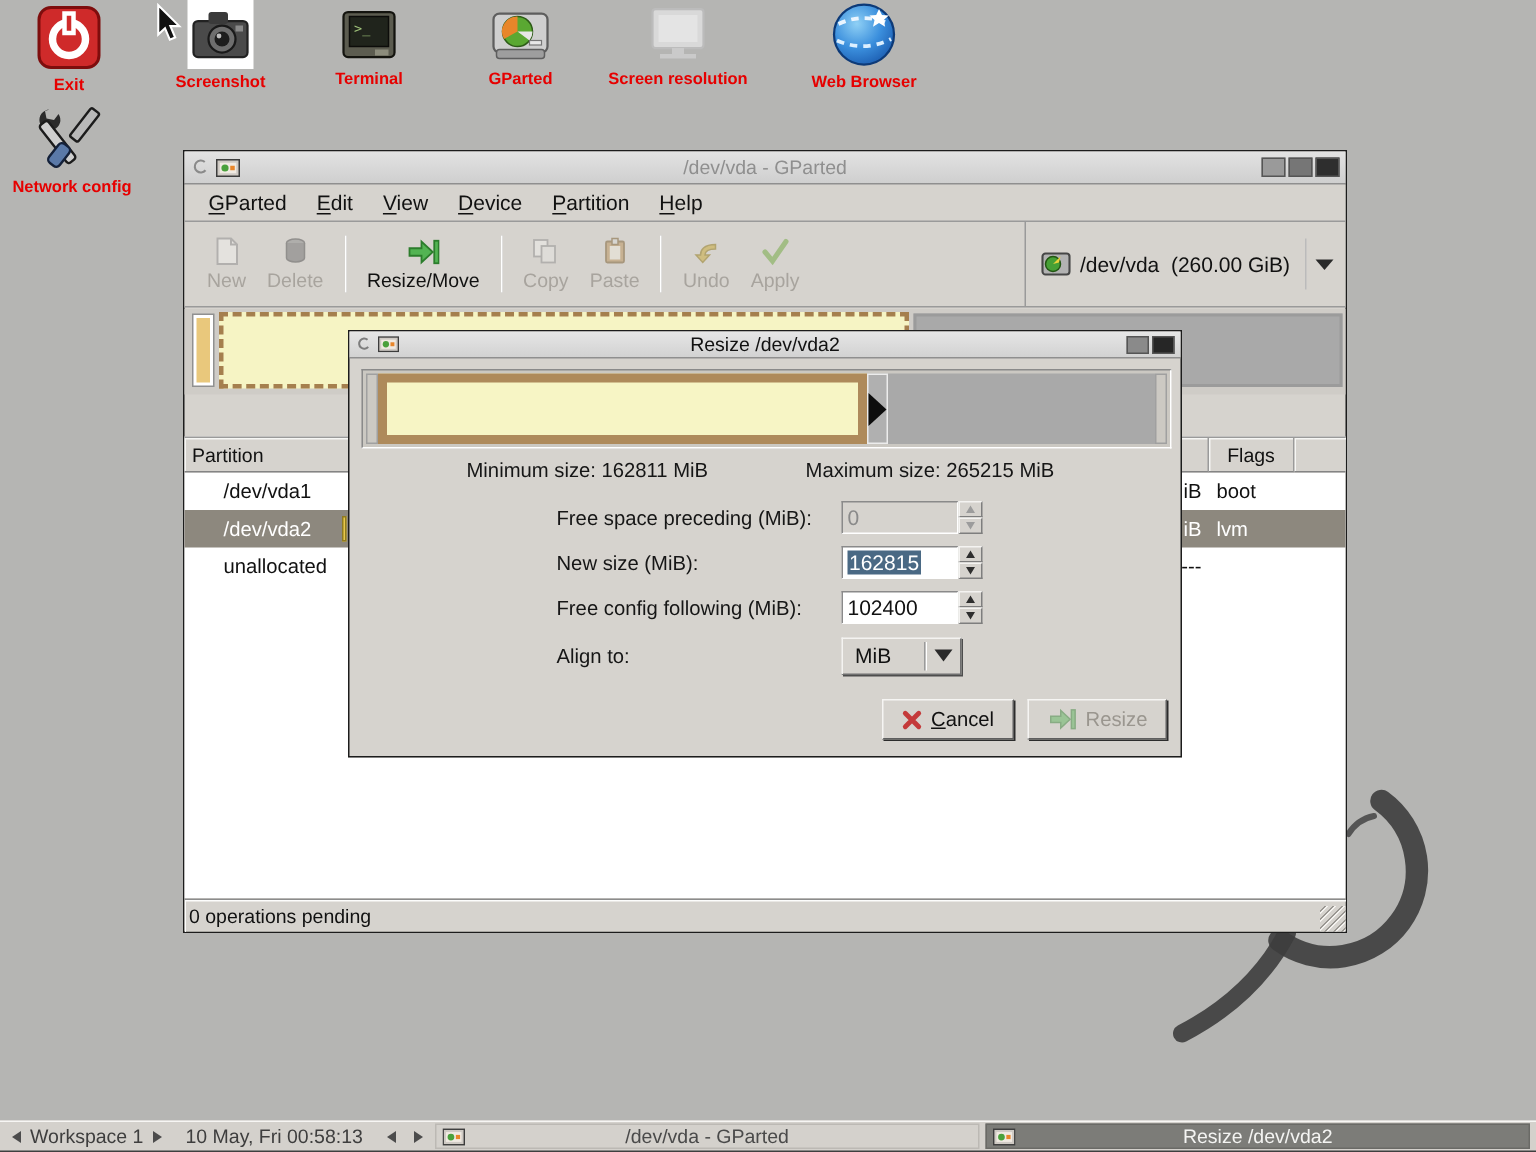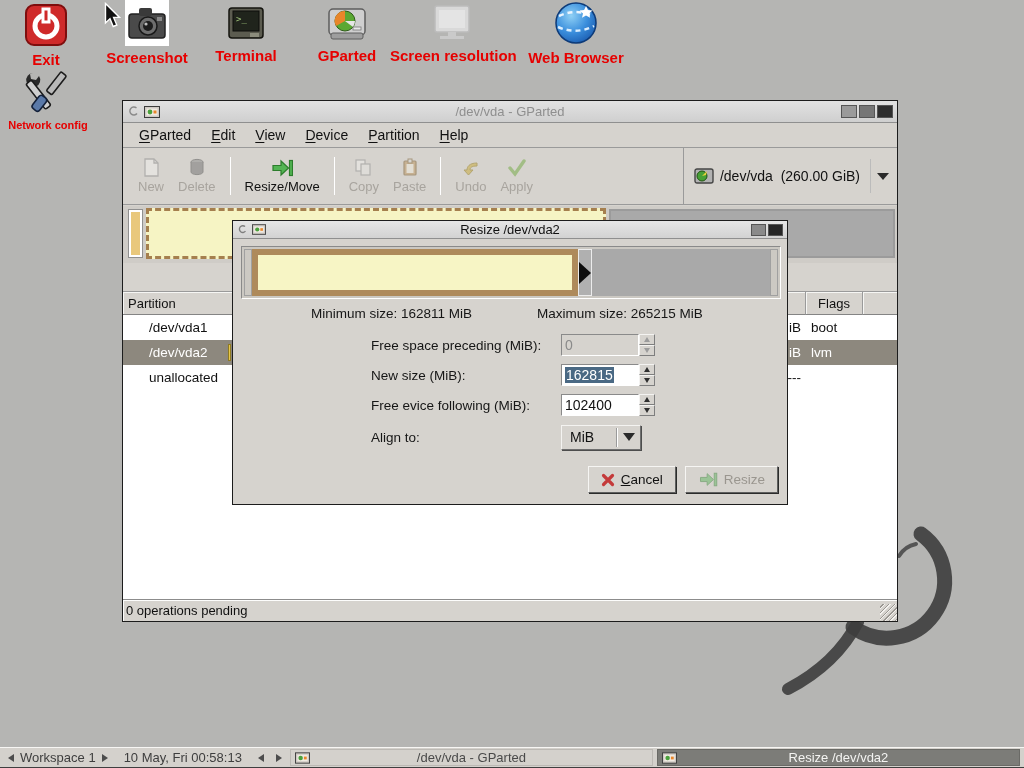--- a/index.html
+++ b/index.html
@@ -7,21 +7,21 @@
   body {
     position:relative;
     background:#b5b5b3;
     font-family:"Liberation Sans", sans-serif;
     -webkit-font-smoothing:antialiased;
   }
 
   
   .desk-icon { position:absolute; text-align:center; }
   .desk-icon .glyph { display:flex; align-items:center; justify-content:center; margin:0 auto; }
-  .desk-icon .lbl { color:#e60000; font-weight:bold; font-size:15px; margin-top:3px; white-space:nowrap; }
+  .desk-icon .lbl { color:#e60000; font-weight:bold; font-size:11px; margin-top:3px; white-space:nowrap; }
   .desk-icon .lbl.small { font-size:11px; }
 
   
   .window { position:absolute; background:#d6d3ce; border:1px solid #1c1c1c; }
   .titlebar { display:flex; align-items:center; background:linear-gradient(#e2e2e2,#cfcfcf); border-bottom:1px solid #8f8f8f; padding:0 4px; position:relative; }
   .titlebar .title { position:absolute; left:0; right:0; text-align:center; font-size:13px; pointer-events:none; }
   .tb-btn { width:16px; height:13px; margin-left:2px; border:1px solid #555; }
 
   
   #win-main { left:122px; top:100px; width:776px; height:522px; }
@@ -425,21 +425,21 @@
             <span class="tri-up"></span>
           </div>
         <div class="s">
             <span class="tri-dn"></span>
           </div>
       </div>
     </div>
   </div>
 
   <div class="frow" style="top:172px;">
-    <span>Free evice following (MiB):</span>
+    <span>Free config following (MiB):</span>
     <div class="ffield">
       <div class="fbox">102400</div>
       <div class="spin">
         <div class="s">
             <span class="tri-up"></span>
           </div>
         <div class="s">
             <span class="tri-dn"></span>
           </div>
       </div>

